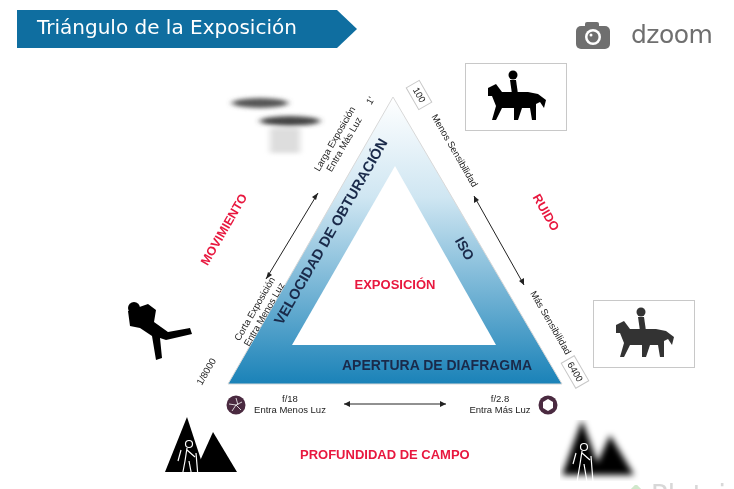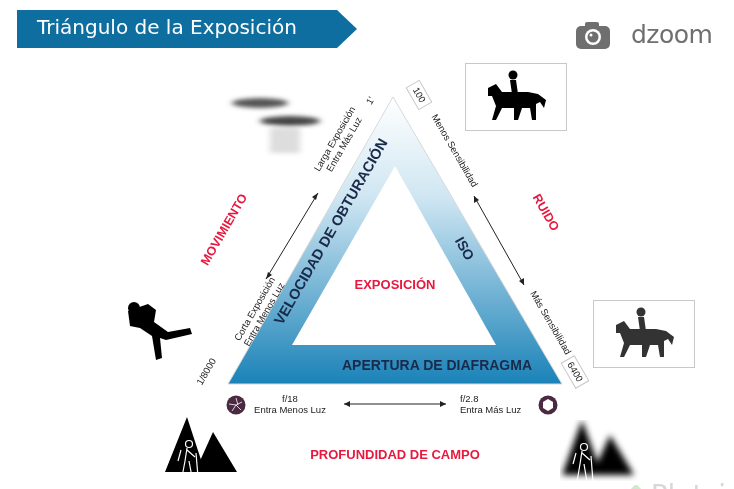--- a/index.html
+++ b/index.html
@@ -130,30 +130,30 @@
       <line x1="16" y1="7" x2="10" y2="10"></line>
       <line x1="15" y1="15" x2="10" y2="10"></line>
       <line x1="6" y1="16" x2="10" y2="10"></line>
       <line x1="3" y1="9" x2="10" y2="10"></line>
     </g>
 </svg>
 <div class="abs small" style="left:250px;top:393px;width:80px;text-align:center;">
   <div>f/18</div>
   <div>Entra Menos Luz</div>
 </div>
-<div class="abs small" style="left:460px;top:393px;width:80px;">
+<div class="abs small" style="left:460px;top:393px;width:80px;text-align:center;">
   <div>f/2.8</div>
   <div>Entra Más Luz</div>
 </div>
 <svg class="abs" style="left:538px;top:395px" width="20" height="20">
   <circle cx="10" cy="10" r="9.5" fill="#4a2a40"></circle>
   <polygon points="10,4 15,7 15,13 10,16 5,13 5,7" fill="#fff"></polygon>
 </svg>
 
-<div class="abs red" style="left:300px;top:447px;width:190px;text-align:center;font-size:13px;">PROFUNDIDAD DE CAMPO</div>
+<div class="abs red" style="left:300px;top:447px;width:190px;text-align:left;font-size:13px;">PROFUNDIDAD DE CAMPO</div>
 
 <svg class="abs" style="left:165px;top:417px" width="75" height="63" viewBox="0 0 75 63">
   <polygon points="22,0 0,55 40,55" fill="#000"></polygon>
   <polygon points="48,15 30,55 72,55" fill="#000"></polygon>
   <g stroke="#fff" stroke-width="1.2" fill="none">
     <circle cx="24" cy="27" r="3.5"></circle>
     <path d="M22,31 L20,44 L17,60 M24,44 L27,60 M22,33 L30,40 M16,33 L13,44 M31,36 L33,60"></path>
   </g>
 </svg>
 

